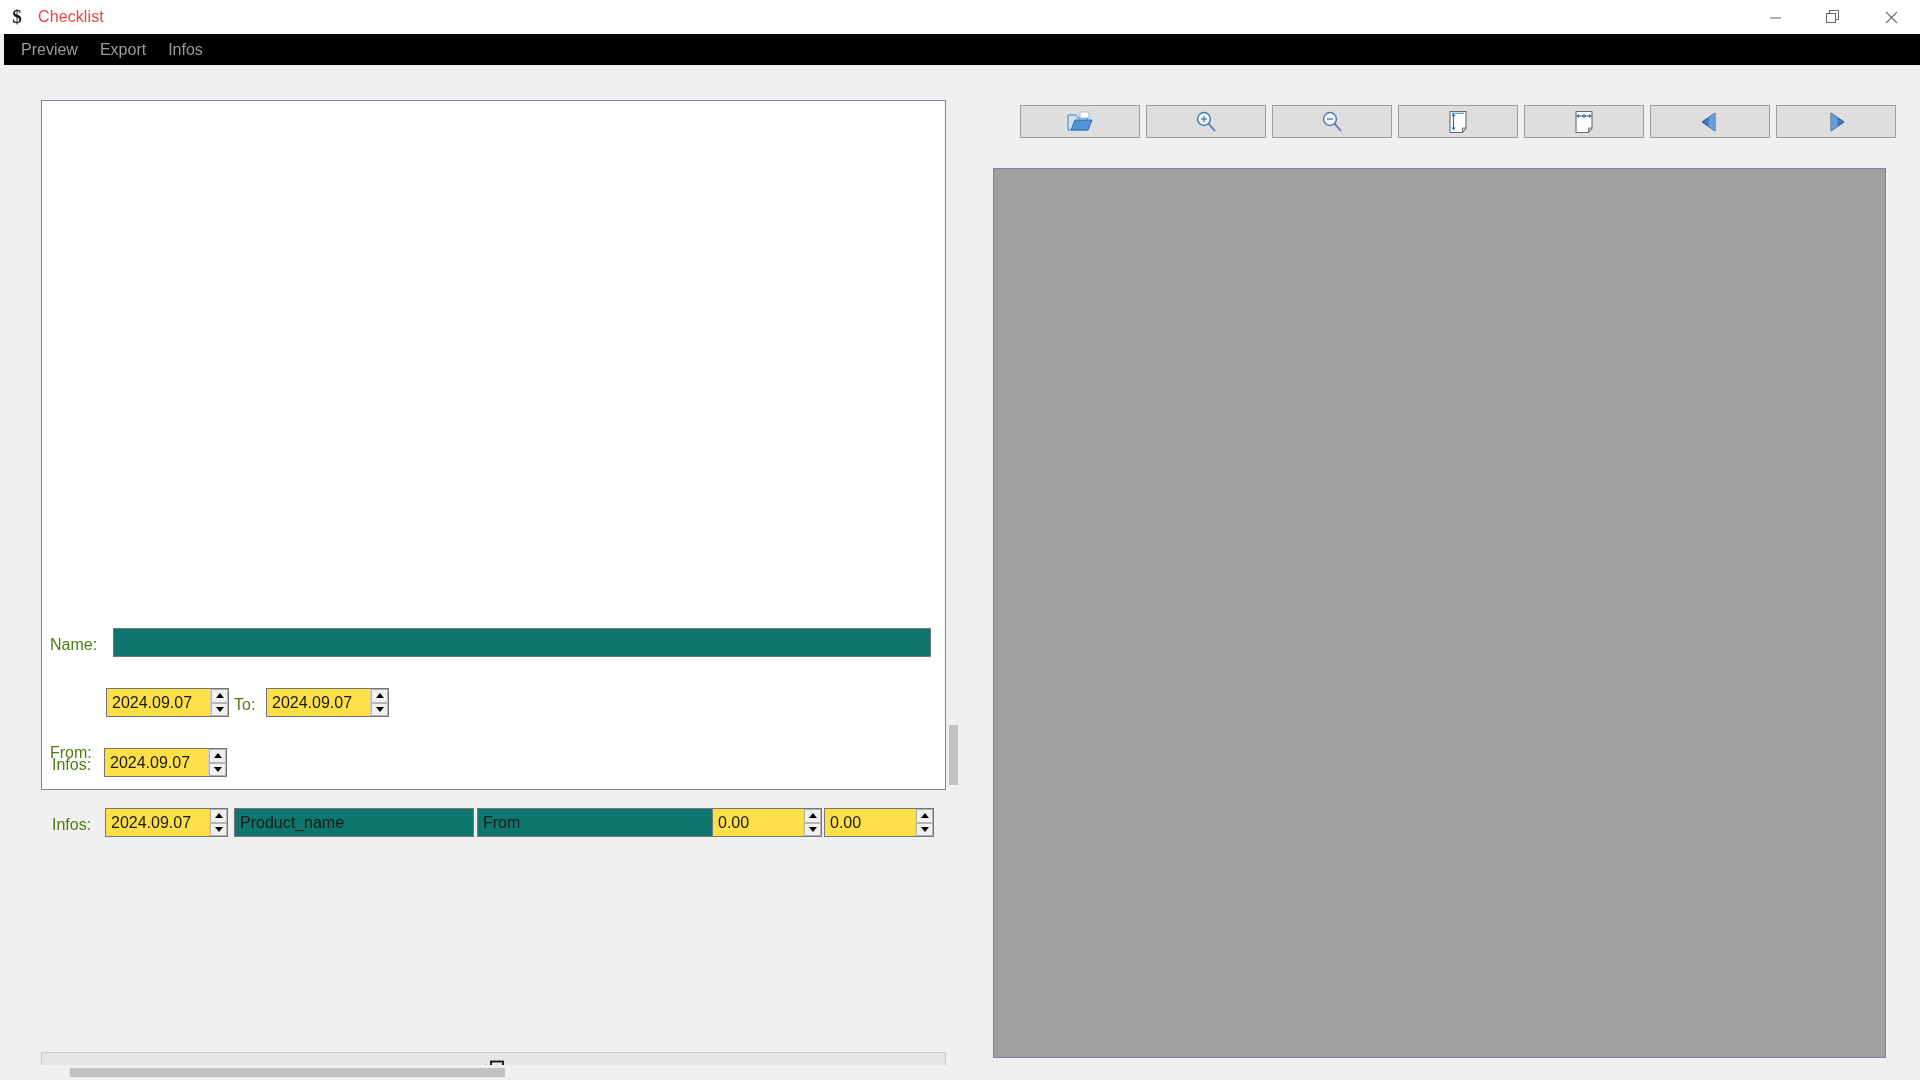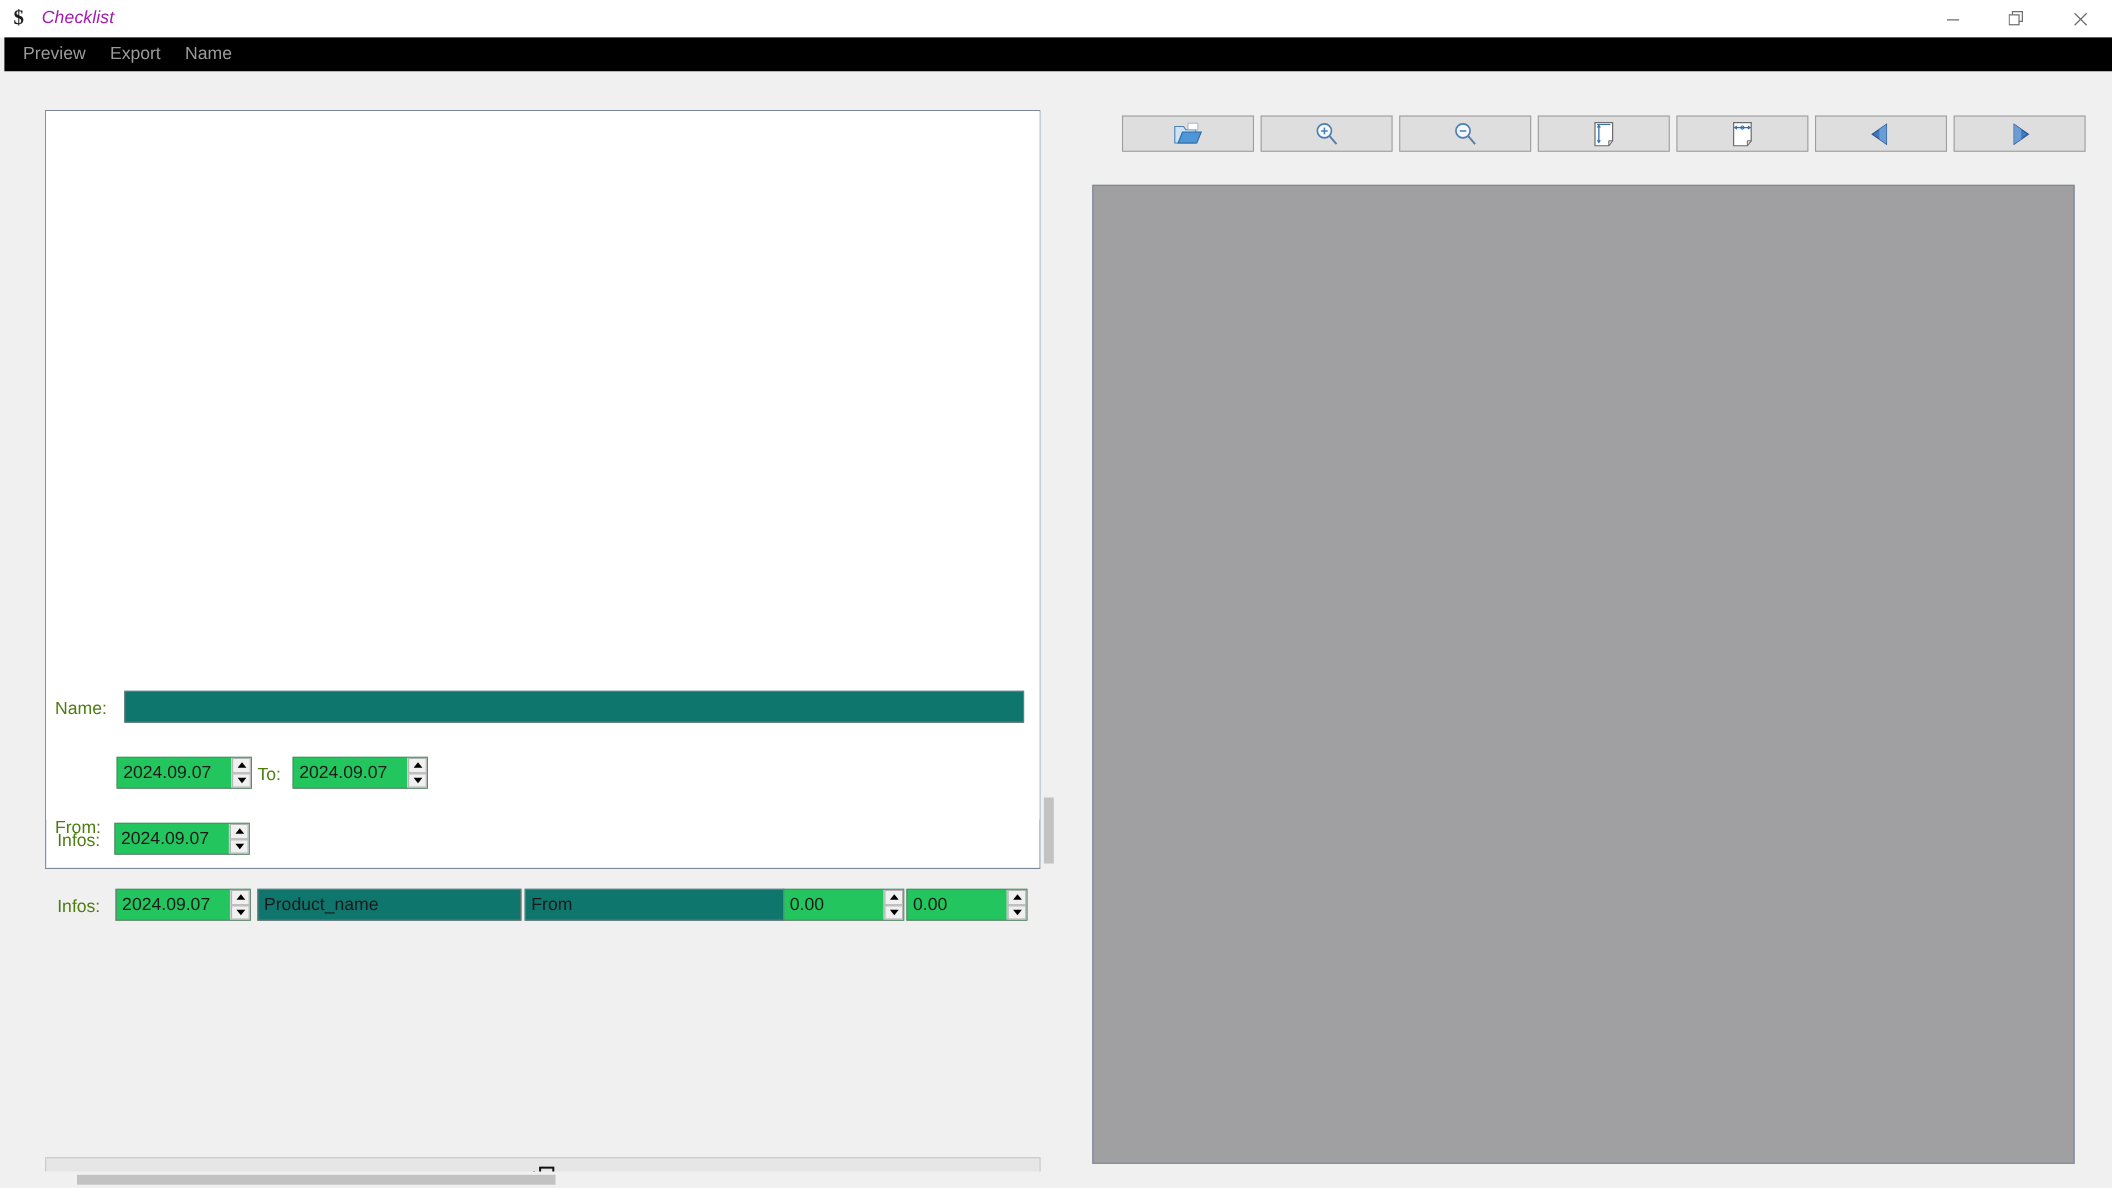--- a/index.html
+++ b/index.html
@@ -17,21 +17,21 @@
     background: #ffffff;
     display: flex; align-items: center;
   }
   .app-icon {
     margin-left: 6px; width: 22px; height: 22px;
     display: flex; align-items: center; justify-content: center;
     font-size: 19px; font-weight: bold; color: #1b1b1b;
     font-family: "Liberation Serif", serif;
   }
   .app-title {
-    margin-left: 10px; font-size: 16px; color: #a21caf; letter-spacing: .1px; font-style: italic;
+    margin-left: 10px; font-size: 16px; color: #ef4444; letter-spacing: .1px;
   }
   .wincontrols { position: absolute; right: 0; top: 0; height: 34px; display: flex; }
   .wbtn {
     width: 58px; height: 34px; display: flex; align-items: center; justify-content: center;
     color: #6d6d6d;
   }
 
   
   .menubar {
     position: absolute; left: 4px; top: 34px; width: 1920px; height: 31px;
@@ -80,21 +80,21 @@
     position: absolute; font-size: 16px; color: #4d7c0f;
     display: flex; align-items: center; height: 26px;
   }
   .text-input {
     position: absolute; background: #0f766e; border: 1px solid #767676;
     font-size: 16px; color: #1a1a1a; padding: 2px 5px;
     display: flex; align-items: center; height: 29px;
     font-family: "Liberation Sans", sans-serif;
   }
   .spin {
-    position: absolute; background: #22c55e; border: 1px solid #767676;
+    position: absolute; background: #fde047; border: 1px solid #767676;
     height: 29px; display: flex; align-items: stretch;
   }
   .spin .val {
     flex: 1; display: flex; align-items: center; padding-left: 5px;
     font-size: 16px; color: #1a1a1a;
   }
   .spin .arrows {
     width: 18px; display: flex; flex-direction: column;
     border-left: 1px solid #cfcfcf;
   }
@@ -158,21 +158,21 @@
         <line x1="1" y1="1" x2="12" y2="12" stroke="currentColor" stroke-width="1.1"></line>
         <line x1="12" y1="1" x2="1" y2="12" stroke="currentColor" stroke-width="1.1"></line>
       </svg>
     </div>
   </div>
 </div>
 
 <div class="menubar">
   <div class="menuitem">Preview</div>
   <div class="menuitem">Export</div>
-  <div class="menuitem">Name</div>
+  <div class="menuitem">Infos</div>
 </div>
 
 <div class="body-area">
 
   <div class="table-wrap">
     <div class="table-body"></div>
   </div>
   <div class="vscroll-track"></div>
   <div class="vscroll-thumb"></div>
 

